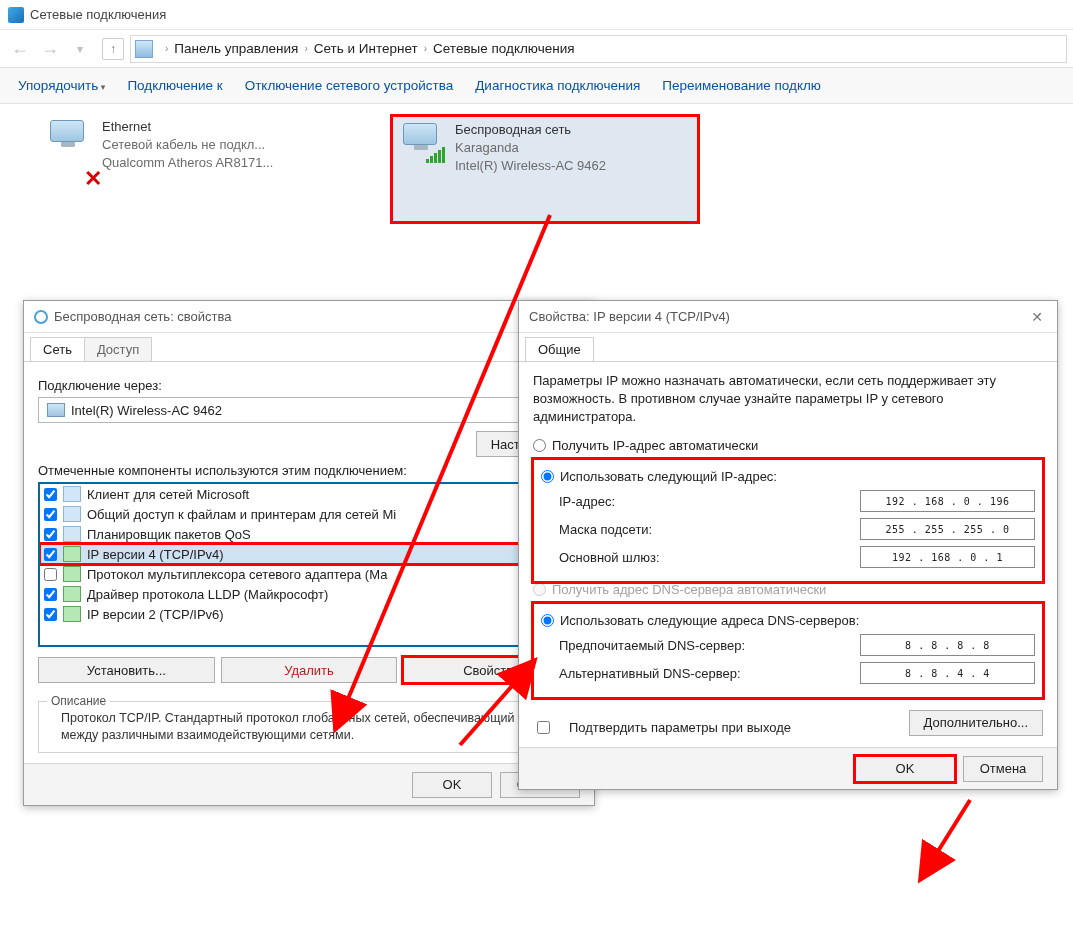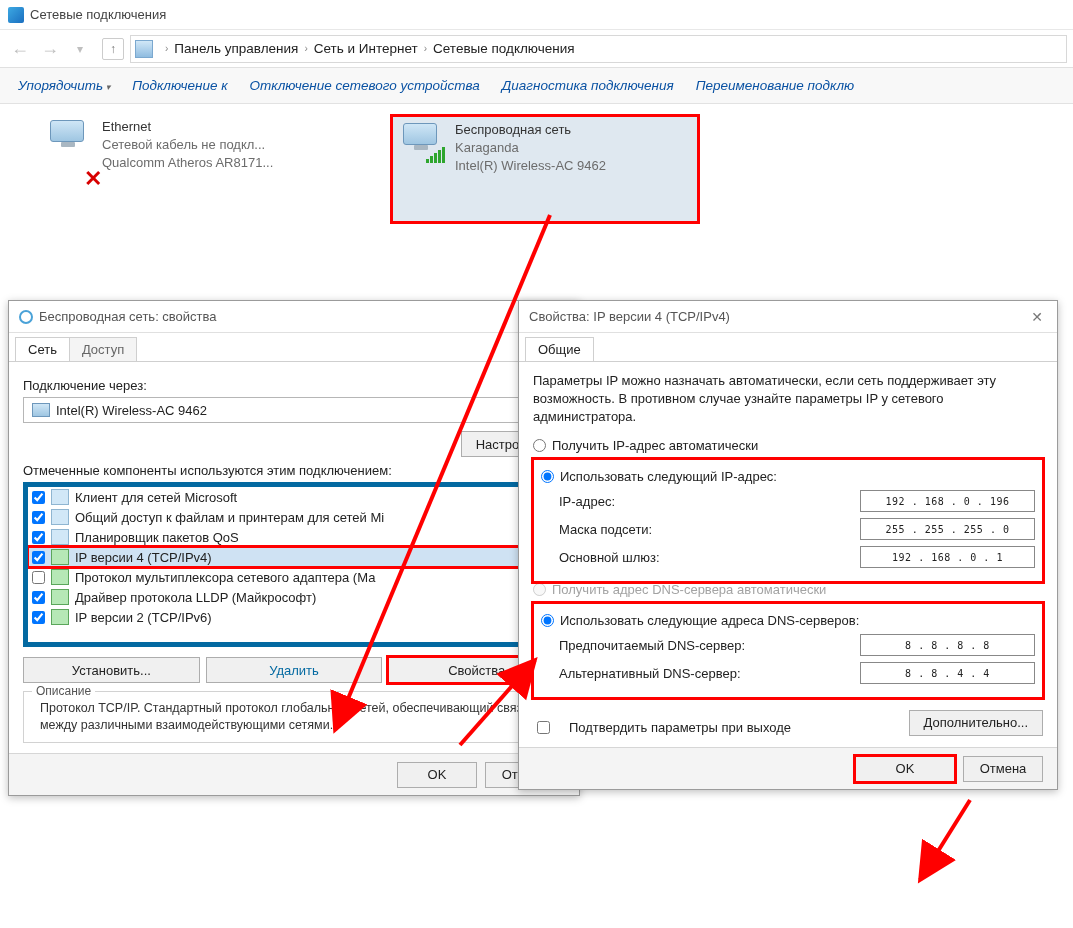--- a/index.html
+++ b/index.html
@@ -6,21 +6,21 @@
   body { margin:0; padding:0; background:#fff; width:1073px; height:928px; overflow:hidden; position:relative; }
   .title-bar { height:30px; display:flex; align-items:center; padding:2px 8px; border-bottom:1px solid #e8e8e8; font-size:13px; color:#444; }
   .title-bar .win-ico { width:16px; height:16px; margin-right:6px; background:linear-gradient(135deg,#3da9e3,#1a6ebf); border-radius:2px; }
   .nav-row { height:38px; display:flex; align-items:center; padding:0 6px; border-bottom:1px solid #e0e0e0; }
   .nav-arrow { width:28px; height:28px; border-radius:3px; display:flex; align-items:center; justify-content:center; color:#bfbfbf; font-size:18px; margin-right:2px; }
   .nav-up { width:22px; height:22px; border:1px solid #ccc; border-radius:2px; margin:0 6px; display:flex; align-items:center; justify-content:center; color:#777; font-size:12px; }
   .breadcrumb { flex:1; border:1px solid #d8d8d8; height:28px; display:flex; align-items:center; font-size:13.5px; color:#222; padding:0 4px; }
   .bc-ico { width:18px; height:18px; background:linear-gradient(#d1e7f7,#8fbce0); border:1px solid #7ba8cf; margin-right:6px; }
   .bc-sep { color:#888; margin:0 6px; font-size:10px; }
   .toolbar { height:36px; display:flex; align-items:center; gap:22px; padding:0 18px; background:#f8f8f8; border-bottom:1px solid #e2e2e2; font-size:13.5px; color:#0a52a3; }
-  .toolbar .ti { cursor:default; white-space:nowrap;font-style:italic; }
+  .toolbar .ti { cursor:default; white-space:nowrap; }
   .toolbar .drop::after { content:" ▾"; font-size:9px; color:#666; }
   .conn-area { height:130px; padding:10px 40px; display:flex; gap:40px; position:relative; }
   .conn-item { display:flex; gap:10px; width:310px; padding:4px; position:relative; }
   .conn-item.sel { background:#dfe8f0; border:3px solid #ff0000; }
   .conn-ico { width:48px; height:40px; position:relative; }
   .monitor { width:34px; height:22px; background:linear-gradient(#cfe6f6,#9fc6e2); border:1px solid #6d97bb; border-radius:3px; position:absolute; top:2px; left:6px; }
   .monitor::after { content:""; position:absolute; bottom:-6px; left:10px; width:14px; height:5px; background:#a9b7c2; border-radius:1px; }
   .conn-text { font-size:13px; color:#333; line-height:18px; }
   .conn-text .sub { color:#6c6c6c; }
   .red-x { position:absolute; left:40px; top:48px; color:#d80000; font-size:22px; font-weight:bold; }
@@ -31,31 +31,31 @@
   .dlg-title { height:32px; display:flex; align-items:center; justify-content:space-between; padding:0 10px; background:#fff; border-bottom:1px solid #e0e0e0; color:#555; }
   .dlg-title .x { font-size:14px; color:#777; width:20px; text-align:center; }
   .tabs { display:flex; padding:4px 6px 0 6px; border-bottom:1px solid #cfcfcf; }
   .tab { padding:4px 12px; border:1px solid #cfcfcf; border-bottom:none; background:#fff; margin-right:-1px; font-size:13px; }
   .tab.inactive { background:#f4f4f4; color:#666; }
   .dlg-body { padding:10px 14px; }
   .lbl { margin:6px 0 4px; }
   .field { border:1px solid #b6b6b6; padding:4px 8px; background:#fff; display:flex; align-items:center; height:26px; }
   .adapter-ico { width:18px; height:14px; background:linear-gradient(#cfe6f6,#9fc6e2); border:1px solid #6d97bb; margin-right:6px; }
   .btn { border:1px solid #adadad; background:#f0f0f0; padding:3px 14px; font-size:13px; height:26px; display:inline-flex; align-items:center; justify-content:center; min-width:80px; }
-  .btn.disabled { color:#0369a1; }
-  .comp-list { border:5px solid #0369a1; height:165px; overflow:hidden; position:relative; }
+  .btn.disabled { color:#b91c1c; }
+  .comp-list { border:2px solid #0369a1; height:165px; overflow:hidden; position:relative; }
   .comp-row { display:flex; align-items:center; padding:2px 4px; gap:6px; white-space:nowrap; }
   .comp-row input[type=checkbox]{ margin:0; }
   .cico { width:18px; height:16px; background:#d1e7f7; border:1px solid #8fb5d1; }
   .cico.green { background:#b6e8b6; border-color:#5ba65b; }
   .scroll-fake { position:absolute; right:0; top:0; bottom:0; width:17px; background:#f0f0f0; border-left:1px solid #d0d0d0; }
   .scroll-fake .a { height:17px; border-bottom:1px solid #d0d0d0; display:flex; align-items:center; justify-content:center; font-size:9px; color:#666; }
   .scroll-fake .thumb { position:absolute; left:2px; right:2px; top:20px; height:70px; background:#cfcfcf; border-radius:2px; }
   .button-row { display:flex; gap:6px; margin-top:10px; }
-  .group { border:1px solid #d2d2d2; padding:8px 16px; margin-top:8px; position:relative; }
+  .group { border:1px solid #d2d2d2; padding:8px 22px; margin-top:18px; position:relative; }
   .group-title { position:absolute; top:-8px; left:8px; background:#fff; padding:0 4px; font-size:12px; color:#555; }
   .footer-row { height:42px; border-top:1px solid #d6d6d6; display:flex; align-items:center; justify-content:flex-end; gap:8px; padding:0 14px; background:#f4f4f4; }
   
   .radio-row { display:flex; align-items:center; gap:6px; margin:6px 0; }
   .radio-row input { margin:0; }
   .ip-row { display:flex; align-items:center; justify-content:space-between; margin:6px 0; padding-left:18px; }
   .ip-box { border:1px solid #888; width:175px; height:22px; display:flex; align-items:center; justify-content:center; font-family:monospace; font-size:10px; letter-spacing:0.5px; background:#fff; }
   .chk-row { display:flex; align-items:center; gap:16px; margin-top:10px; }
   .red-box { outline:3px solid #ff0000; outline-offset:-1px; }
   
@@ -118,21 +118,21 @@
       </div>
     </div>
     <div class="conn-text">
       <div>Беспроводная сеть</div>
       <div class="sub">Karaganda</div>
       <div class="sub">Intel(R) Wireless-AC 9462</div>
     </div>
   </div>
 </div>
 
-<div class="dialog" style="left:8px; top:300px; width:572px;">
+<div class="dialog" style="left:23px; top:300px; width:572px;">
   <div class="dlg-title">
     <span style="display:flex;align-items:center;gap:6px;">
       <span style="width:14px;height:14px;border:2px solid #4aa2d8;border-radius:50%;display:inline-block"></span>
       <span>Беспроводная сеть: свойства</span>
     </span>
     <span class="x">✕</span>
   </div>
   <div class="tabs">
     <div class="tab">Сеть</div>
     <div class="tab inactive">Доступ</div>

